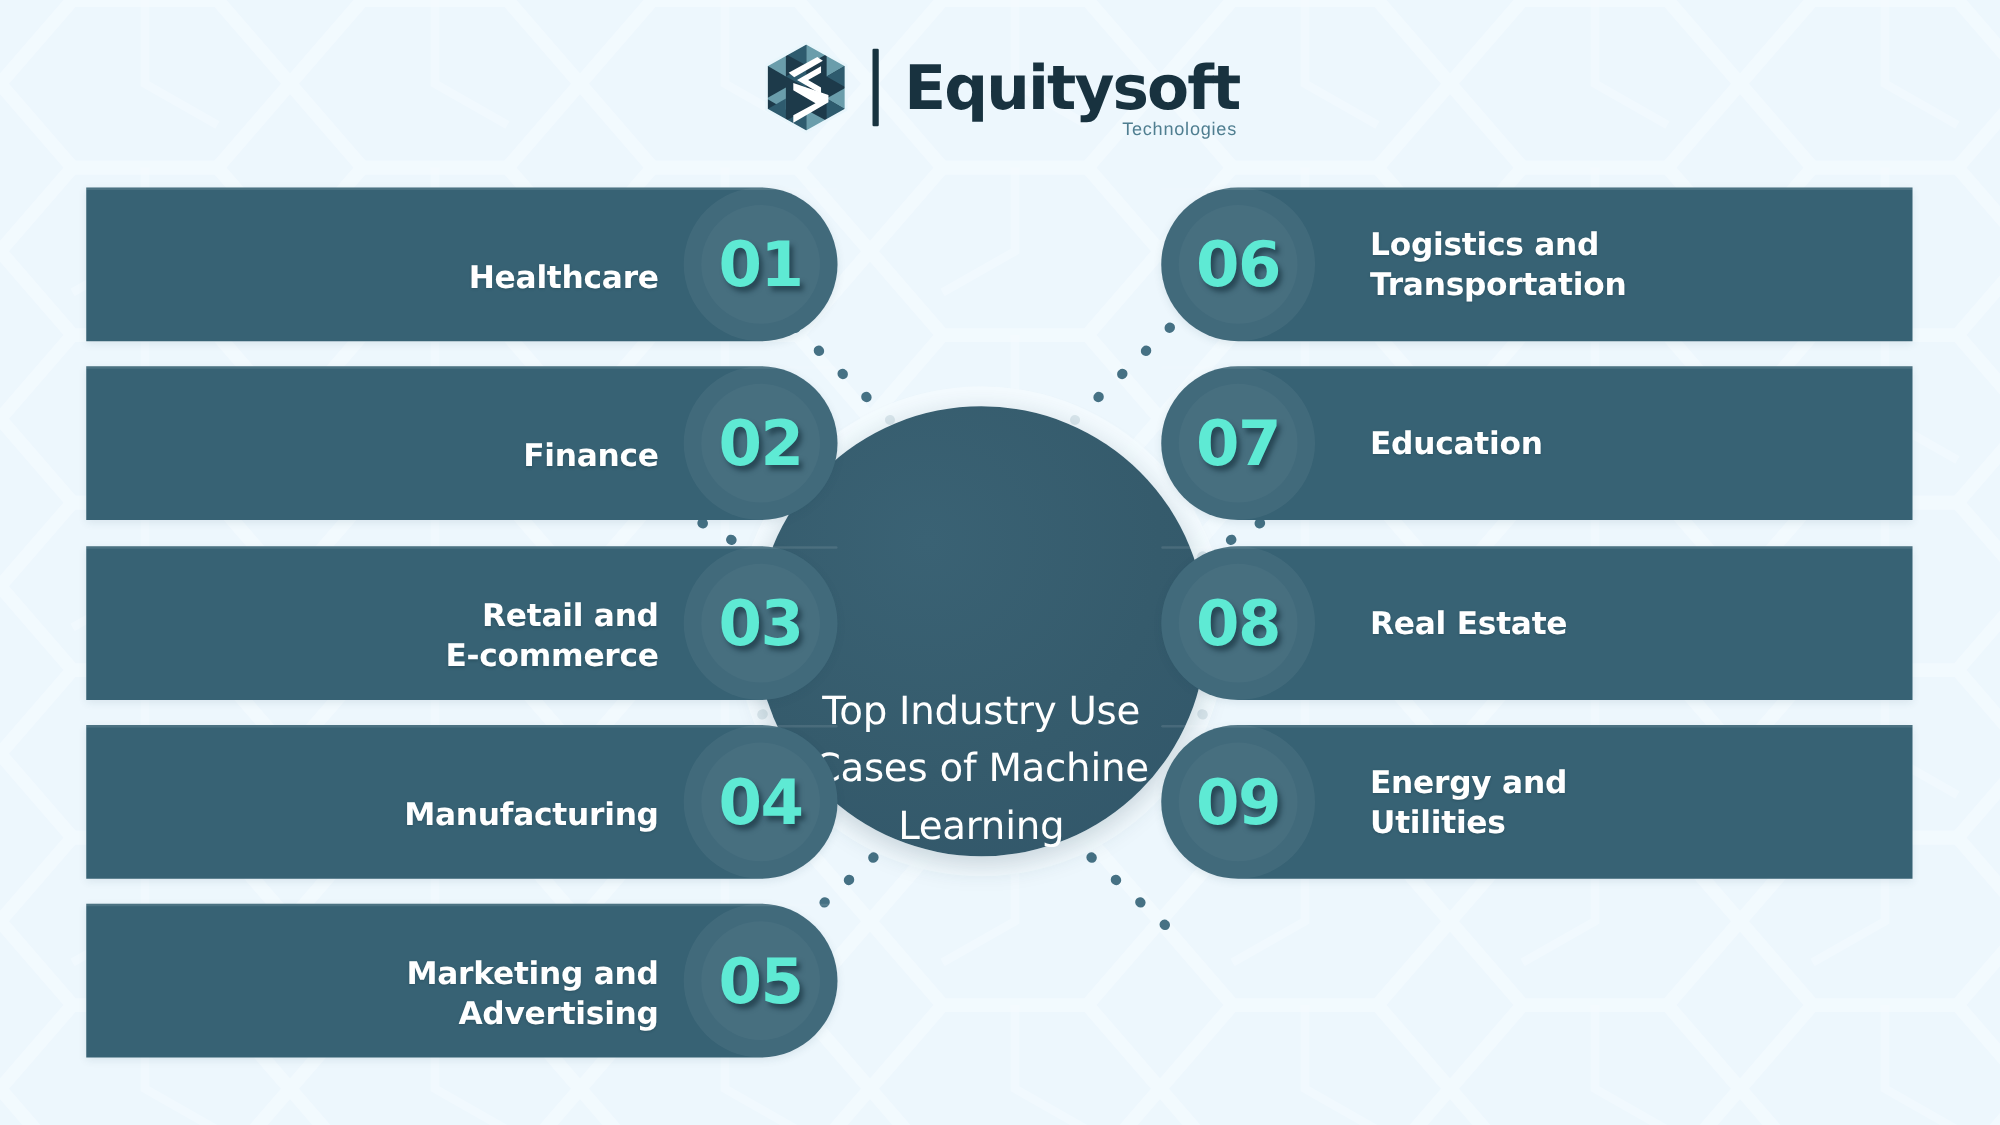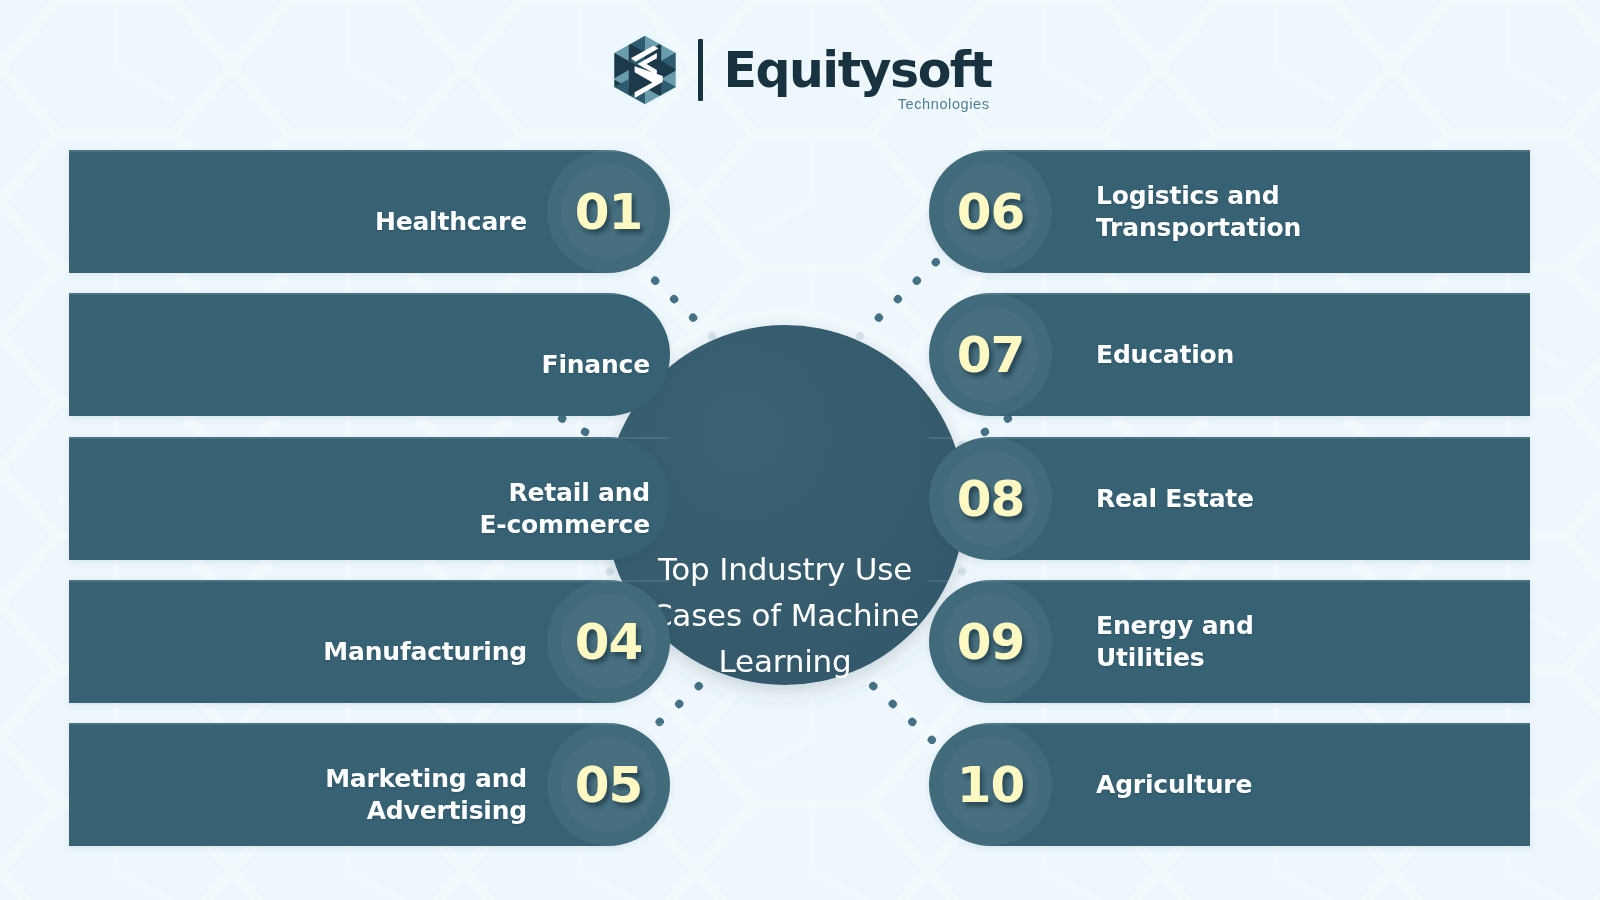--- a/index.html
+++ b/index.html
@@ -144,21 +144,21 @@
     content:"";
     position:absolute;
     left:14px; top:14px;
     width:95px; height:95px;
     border-radius:50%;
     background:rgba(255,255,255,.035);
   }
   .badge-num {
     position:relative;
     z-index:2;
-    color:#fef9c3;
+    color:#5eead4;
     font-family:"DejaVu Sans", sans-serif;
     font-size:50px;
     font-weight:bold;
     letter-spacing:-1px;
     text-shadow:3px 4px 4px rgba(15,40,52,.55);
     line-height:1;
   }
 
   .item-label {
     color:#ffffff;
@@ -284,25 +284,31 @@
 
   <div class="item left" style="top:150px">
     <span class="item-label">Healthcare</span>
     <span class="badge">
       <span class="badge-num">01</span>
     </span>
   </div>
 
   <div class="item left" style="top:293px">
     <span class="item-label">Finance</span>
+    <span class="badge">
+      <span class="badge-num">02</span>
+    </span>
   </div>
 
   <div class="item left" style="top:437px">
     <span class="item-label">Retail and
 E-commerce</span>
+    <span class="badge">
+      <span class="badge-num">03</span>
+    </span>
   </div>
 
   <div class="item left" style="top:580px">
     <span class="item-label">Manufacturing</span>
     <span class="badge">
       <span class="badge-num">04</span>
     </span>
   </div>
 
   <div class="item left" style="top:723px">
@@ -336,20 +342,14 @@
   </div>
 
   <div class="item right" style="top:580px">
     <span class="badge">
       <span class="badge-num">09</span>
     </span>
     <span class="item-label">Energy and
 Utilities</span>
   </div>
 
-  <div class="item right" style="top:723px">
-    <span class="badge">
-      <span class="badge-num">10</span>
-    </span>
-    <span class="item-label">Agriculture</span>
-  </div>
 
 </div>
 
 </body></html>

